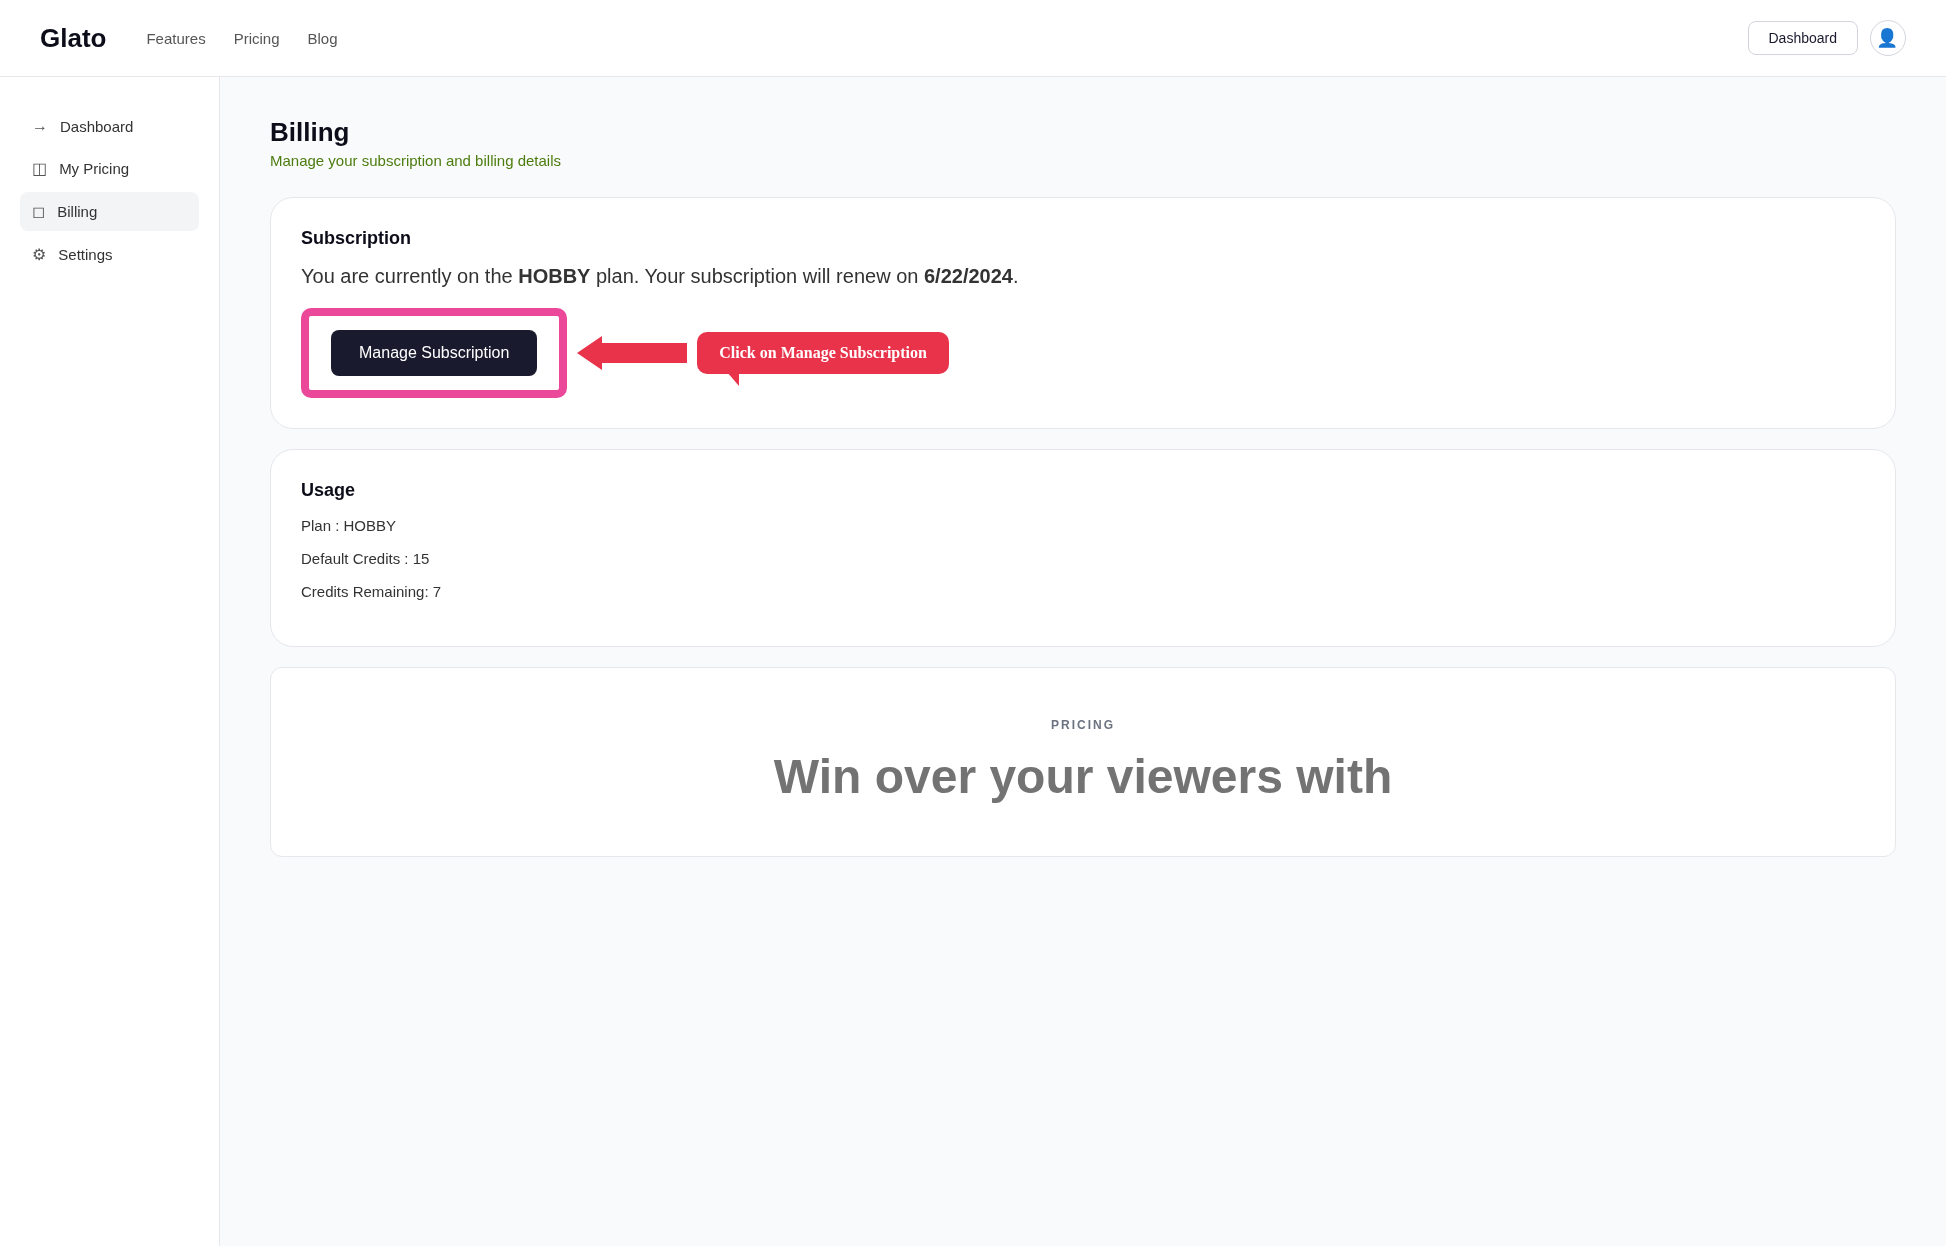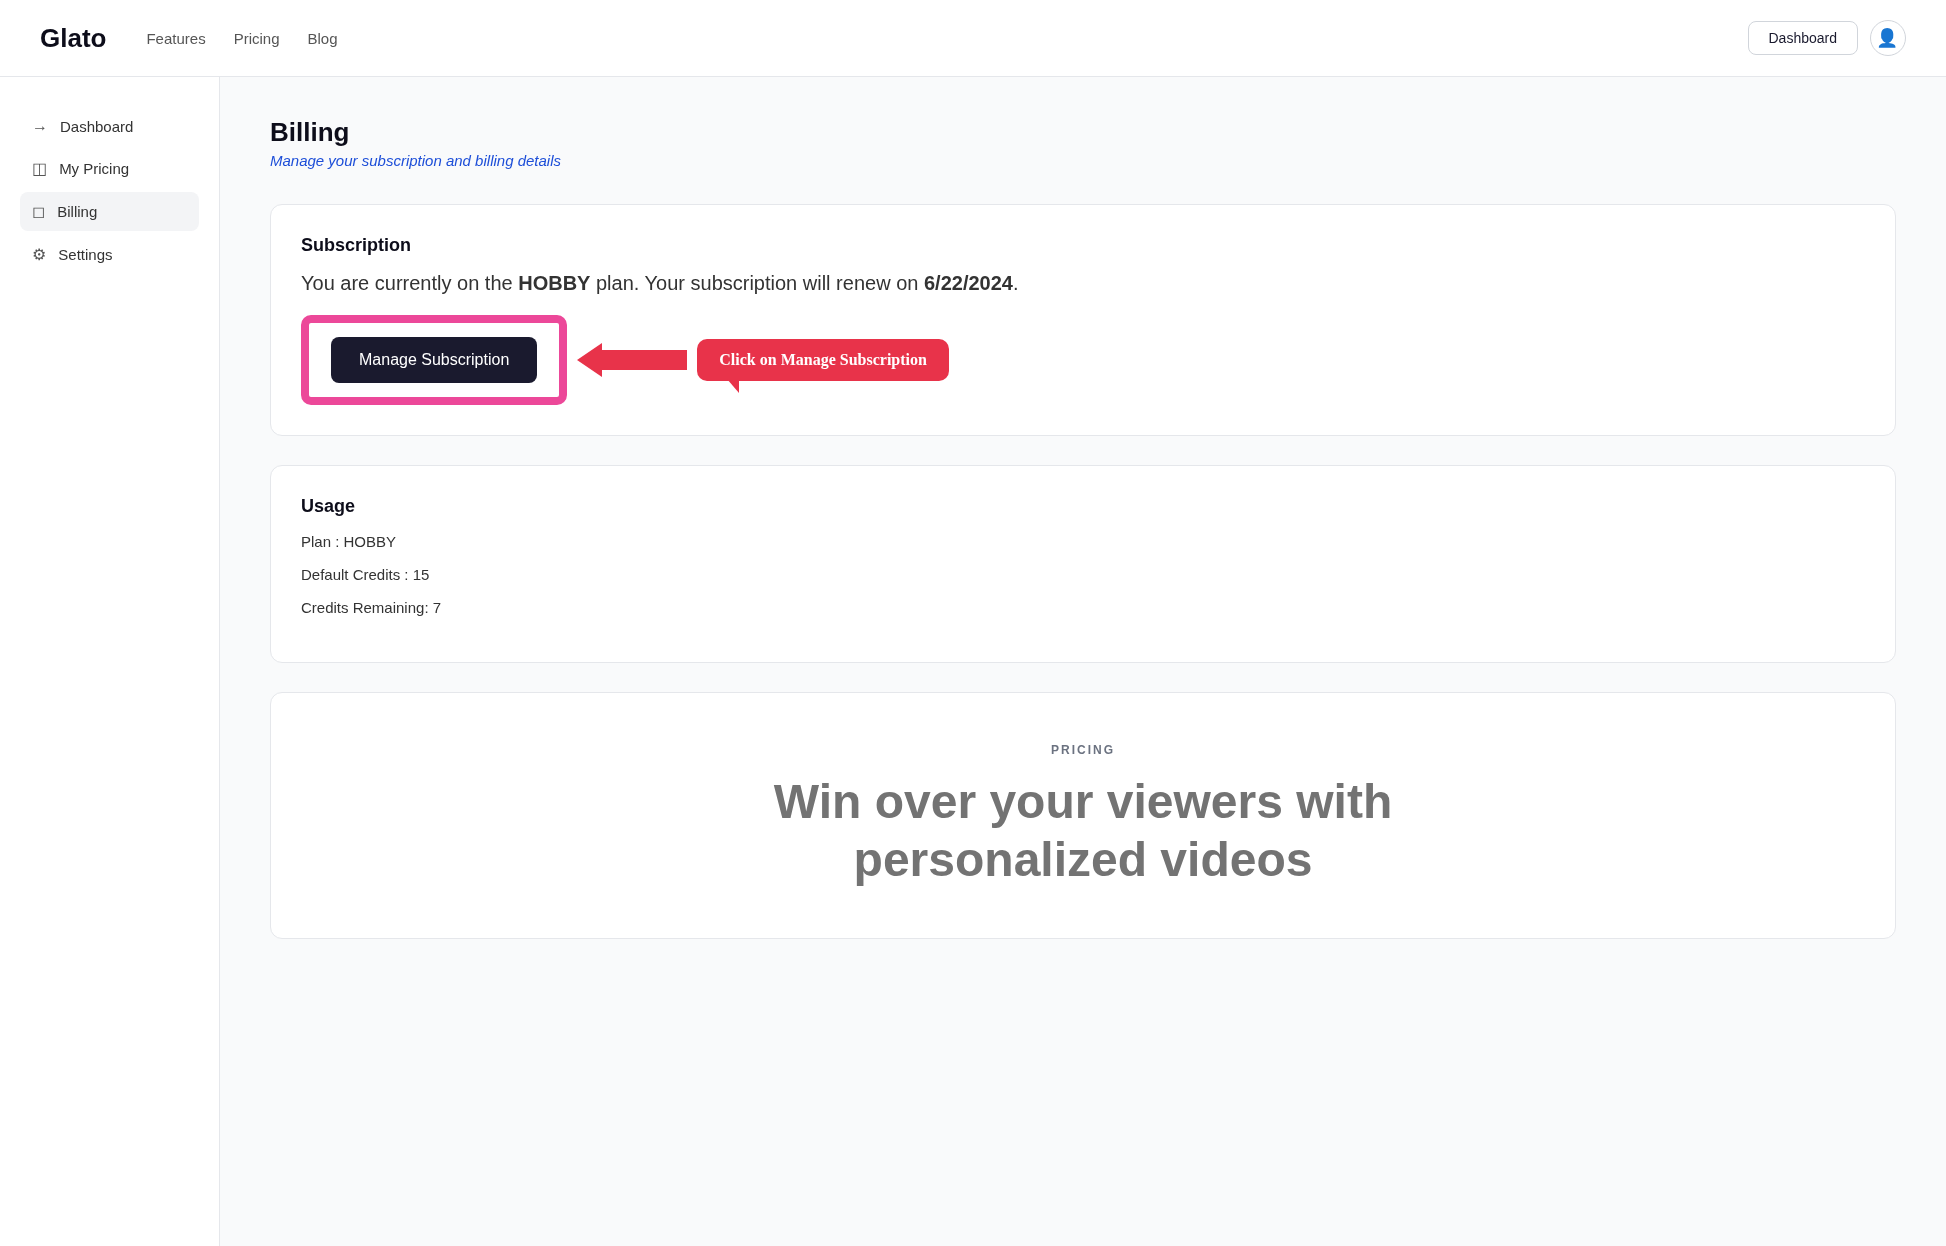--- a/index.html
+++ b/index.html
@@ -96,32 +96,31 @@
     }
 
     .page-title {
       font-size: 26px;
       font-weight: 700;
       color: #0d0d1a;
       margin-bottom: 4px;
     }
     .page-subtitle {
       font-size: 15px;
-      color: #1d4ed8;
-      margin-bottom: 35px;
-      font-style: italic;
+      color: #4d7c0f;
+      margin-bottom: 28px;
     }
 
     
     .card {
       background: #fff;
       border: 1px solid #e5e7eb;
-      border-radius: 12px;
+      border-radius: 23px;
       padding: 30px;
-      margin-bottom: 29px;
+      margin-bottom: 20px;
     }
 
     .card-title {
       font-size: 18px;
       font-weight: 700;
       color: #0d0d1a;
       margin-bottom: 16px;
     }
 
     .subscription-info {
@@ -297,18 +296,17 @@
       <div class="card-title">Usage</div>
       <div class="usage-row">Plan : HOBBY</div>
       <div class="usage-row">Default Credits : 15</div>
       <div class="usage-row">Credits Remaining: 7</div>
     </div>
 
     <div class="pricing-card">
       <div class="pricing-label">PRICING</div>
       <div class="pricing-headline">
         <span>Win over your viewers with</span><br>
-        <span>personalized videos</span>
       </div>
     </div>
 
   </main>
 </div>
 
 </body></html>

